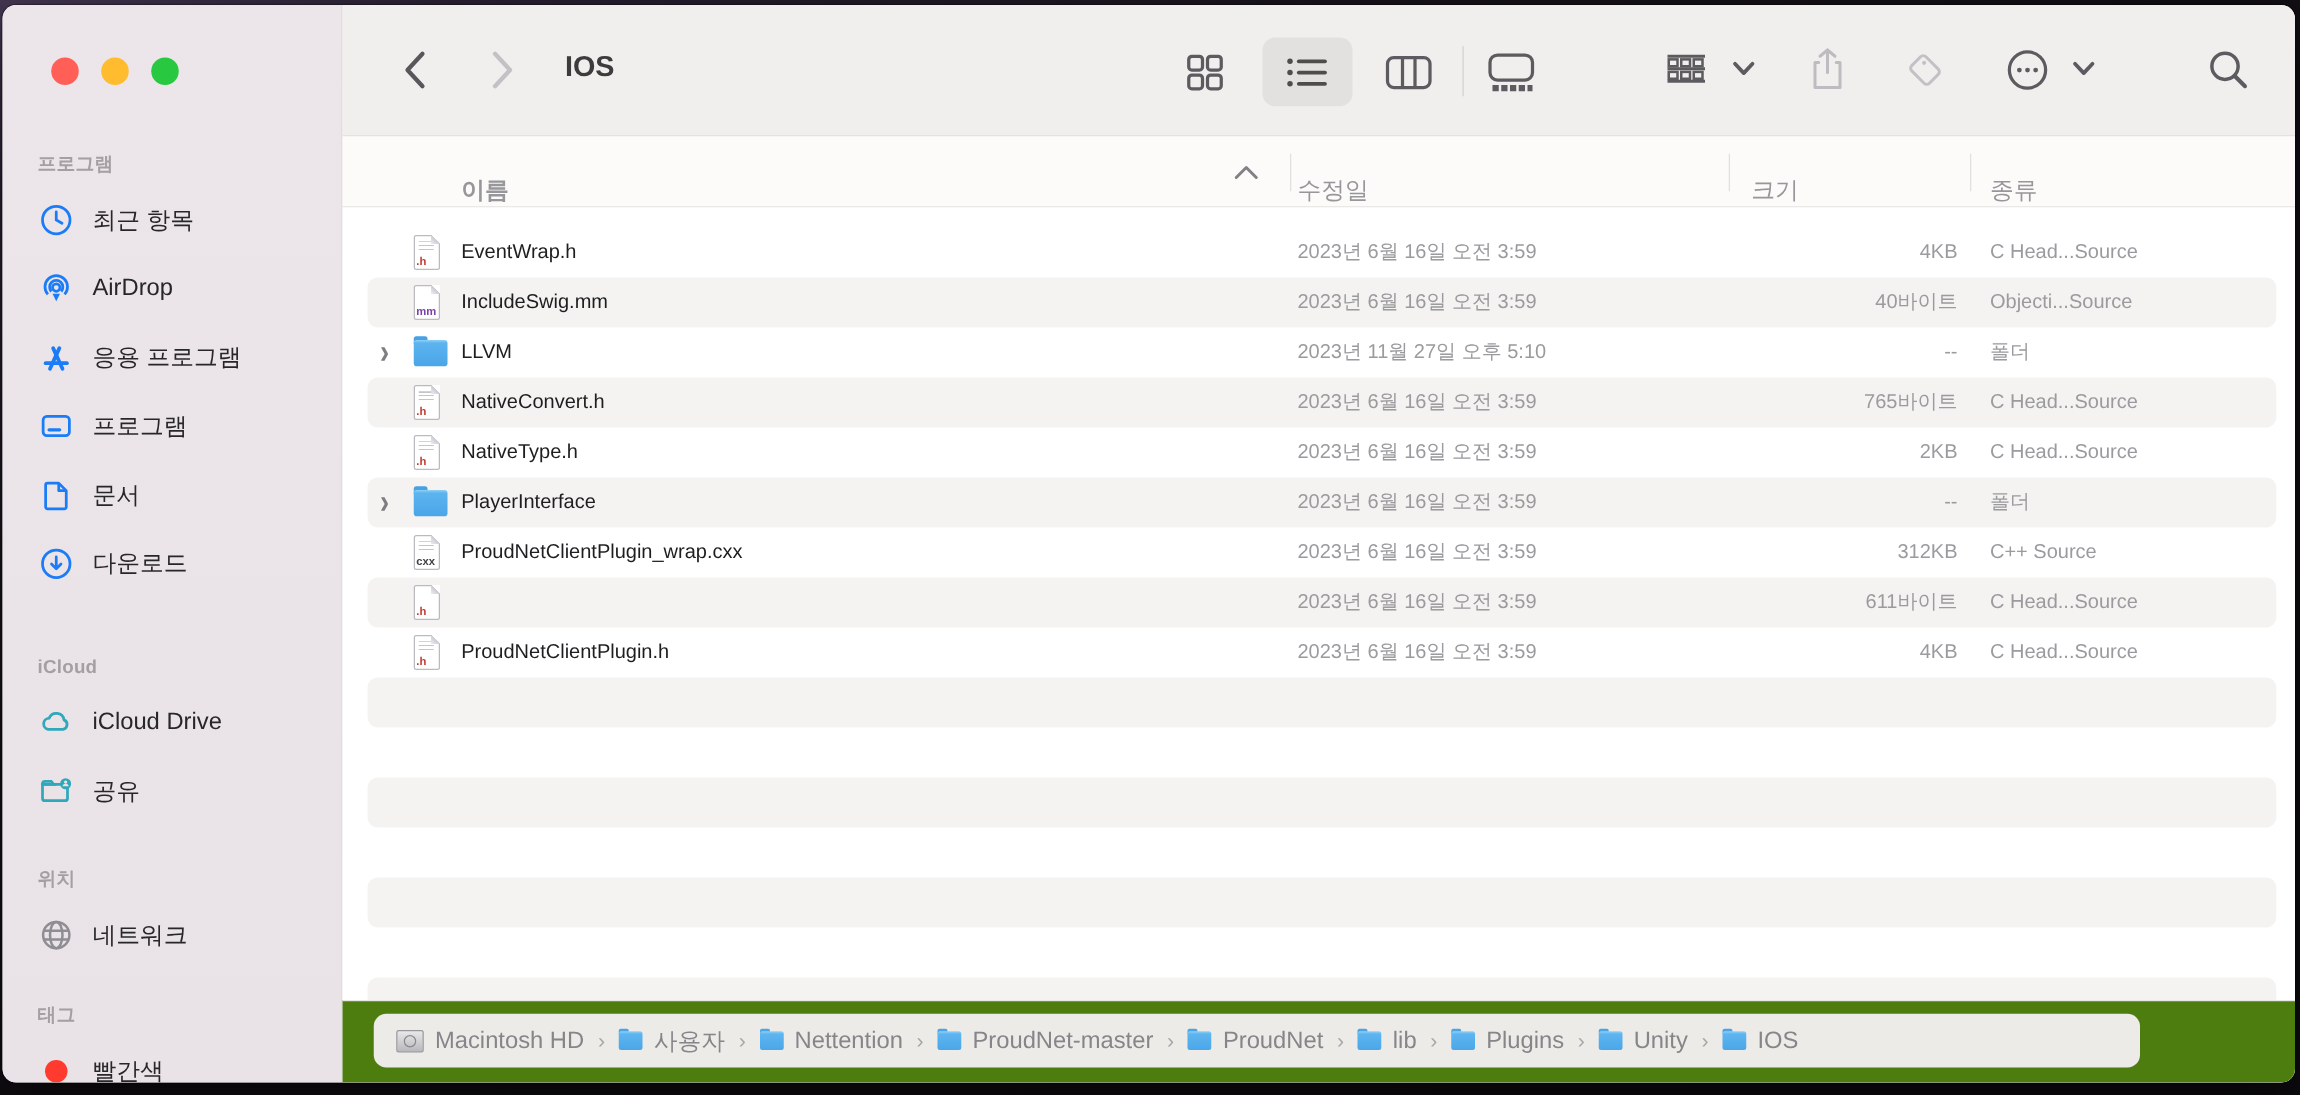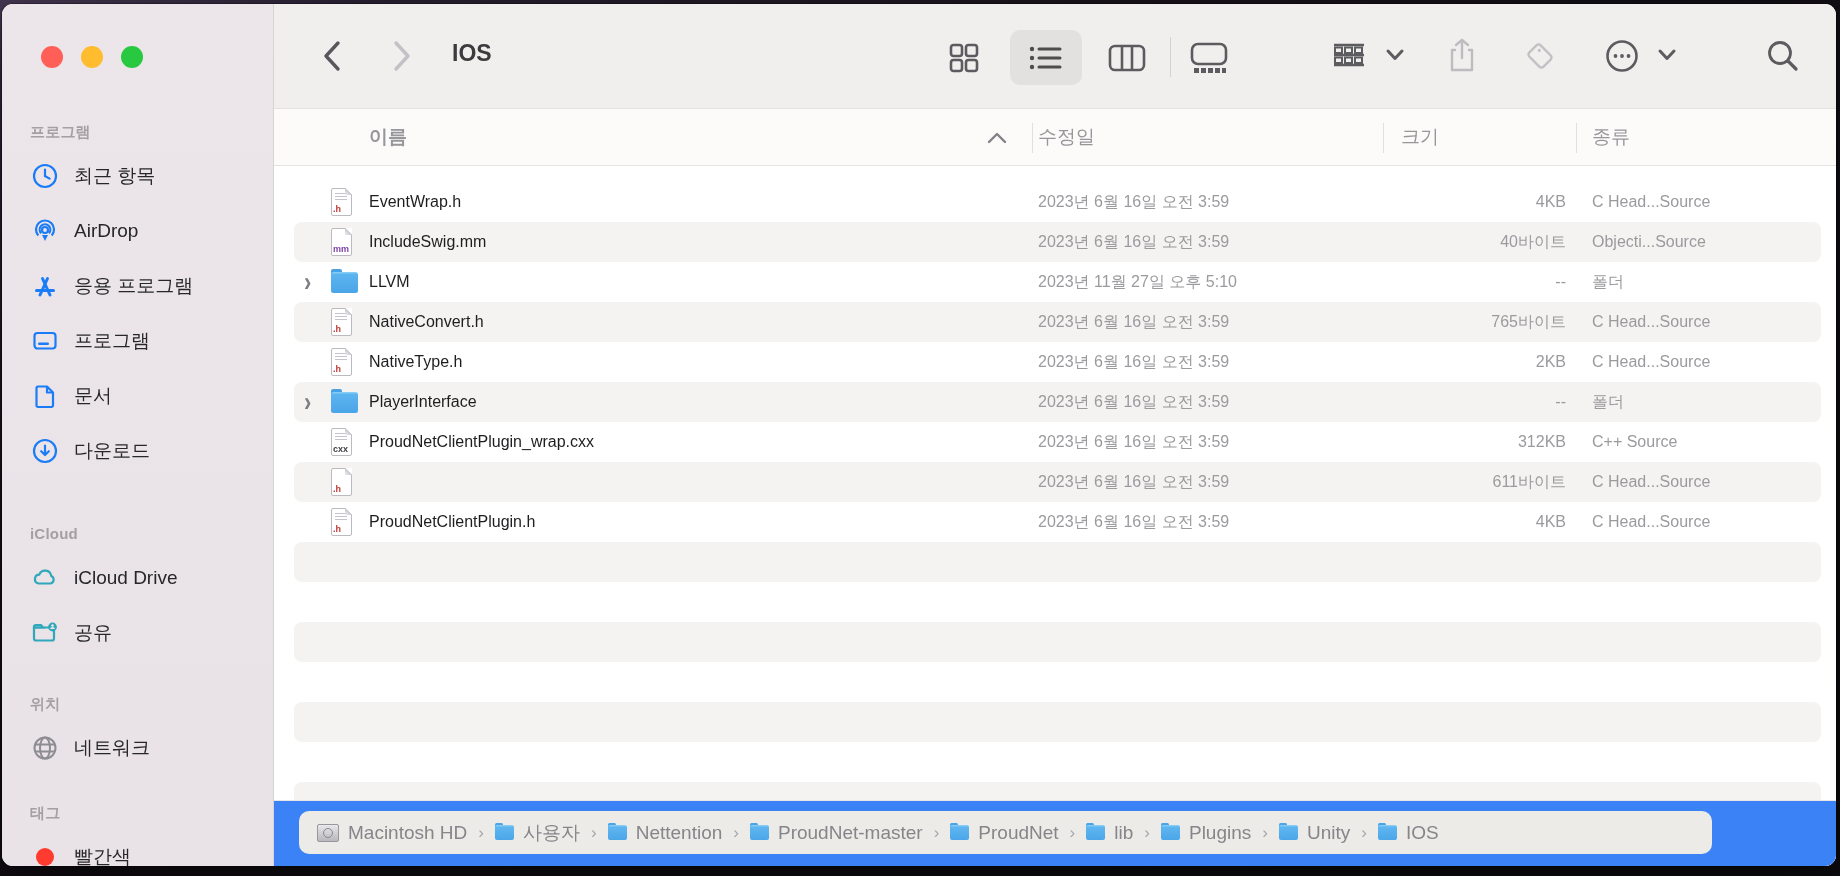--- a/index.html
+++ b/index.html
@@ -36,21 +36,21 @@
   .navbtn { position:absolute; top:30px; width:44px; height:44px; display:flex; align-items:center; justify-content:center; }
   .win-title { position:absolute; left:178px; top:36px; font-size:23px; font-weight:bold; color:#3c3b3d; }
   .viewbtn { position:absolute; top:26px; width:72px; height:55px; border-radius:10px;
     display:flex; align-items:center; justify-content:center; }
   .viewbtn.selected { background:#e3e1df; }
   .tool-sep { position:absolute; top:33px; width:1px; height:40px; background:#d3d1cf; }
   .chev-down { position:absolute; top:43px; }
   
   .colheader { position:absolute; left:0; top:104px; right:0; height:58px;
     background:#fcfbfa; border-top:1px solid #e5e3e1; border-bottom:1px solid #e5e3e1; }
-  .colheader .col { position:absolute; top:0; height:100%; line-height:56px; font-size:19px; color:#97969a; }
+  .colheader .col { position:absolute; top:16px; height:100%; line-height:56px; font-size:19px; color:#97969a; }
   .col-name { left:95px; font-weight:bold; color:#3d3c3f; }
   .col-divider { position:absolute; top:14px; width:1px; height:30px; background:#e2e0de; }
   .sort-caret { position:absolute; left:712px; top:22px; }
   
   .list { position:absolute; left:0; top:162px; right:0; bottom:0; background:#ffffff;
     overflow:hidden; padding-top:16px; }
   .row { position:relative; height:40px; }
   .row .rowbg { position:absolute; left:20px; right:15px; top:0; bottom:0; border-radius:8px; }
   .row.alt .rowbg { background:#f4f3f1; }
   .cell { position:absolute; top:0; height:40px; line-height:40px; font-size:16px; white-space:nowrap; }
@@ -79,21 +79,21 @@
   .folder::before { content:""; position:absolute; left:0; top:-3px; width:11px; height:6px;
     border-radius:2px 2px 0 0; background:#47a2e4; }
   .folder::after { content:""; position:absolute; inset:0;
     border-radius:2.5px; background:linear-gradient(180deg,#8ed1f7 0%,#5cb4ef 12%,#4aa5e8 100%); }
   .minifolder { position:relative; width:19px; height:15px; display:inline-block; }
   .minifolder::before { content:""; position:absolute; left:0; top:-2px; width:8px; height:4px;
     border-radius:1.5px 1.5px 0 0; background:#4ba4e5; }
   .minifolder::after { content:""; position:absolute; inset:0; border-radius:2px;
     background:linear-gradient(180deg,#90d2f7 0%,#5eb5ef 15%,#4ba6e9 100%); }
   
-  .pathbar { position:absolute; left:0; right:0; bottom:0; height:66px; background:#3b82f6;
+  .pathbar { position:absolute; left:0; right:0; bottom:0; height:66px; background:#4d7c0f;
     border-top:1px solid #e9e7e5;text-align:right; }
   .pathpill { position:absolute; left:25px; top:10px; width:1413px; height:43px;
     background:#edebe8; border-radius:10px; display:flex; align-items:center; padding-left:18px; }
   .pitem { display:flex; align-items:center; gap:9px; }
   .pitem .plabel { font-size:19px; color:#86858a; white-space:nowrap; }
   .psep { font-size:17px; color:#a7a6aa; margin:0 11px; }
   .drive { position:relative; width:22px; height:18px; border-radius:2px;
     background:linear-gradient(180deg,#e8e8ea,#b9b9bd); border:1px solid #98979b; }
   .drive::after { content:""; position:absolute; left:5px; top:3px; width:8px; height:8px;
     border-radius:50%; border:1.5px solid #8a898d; }

